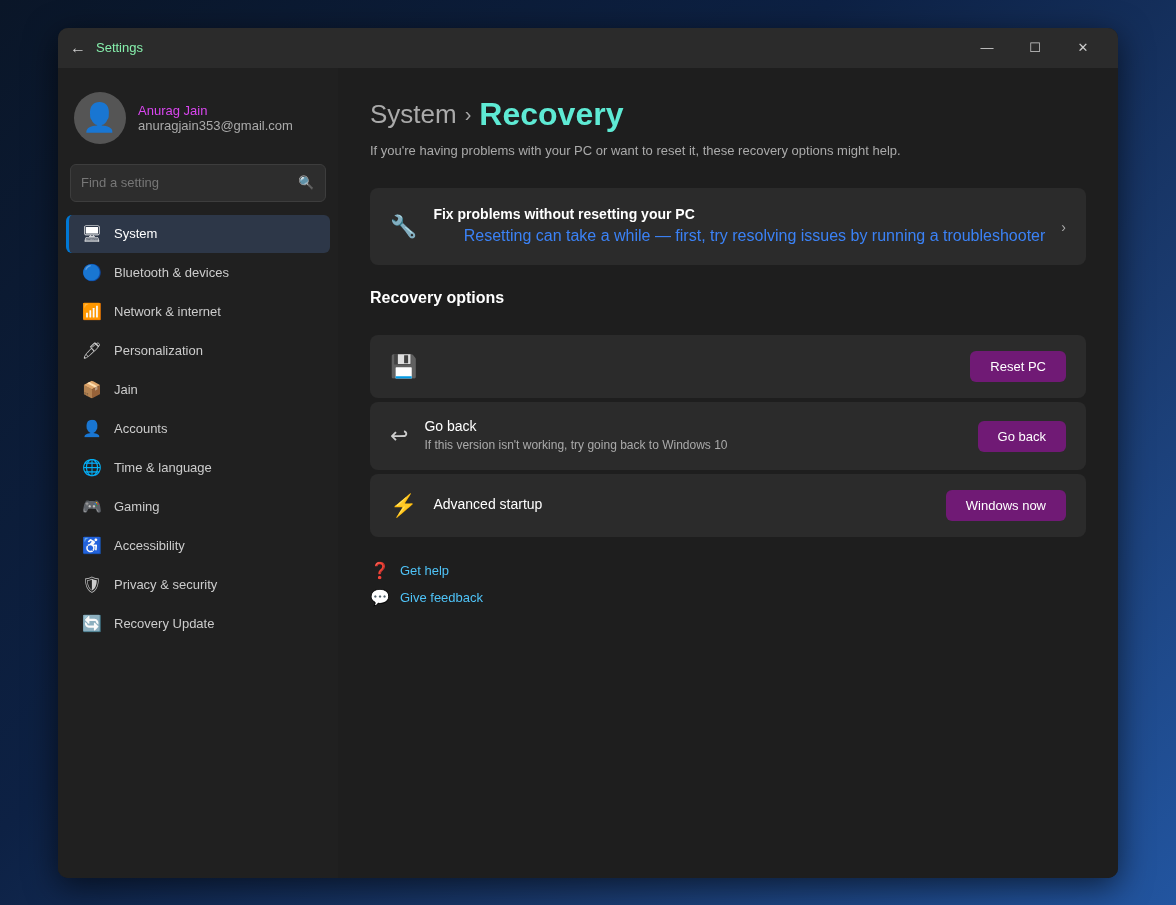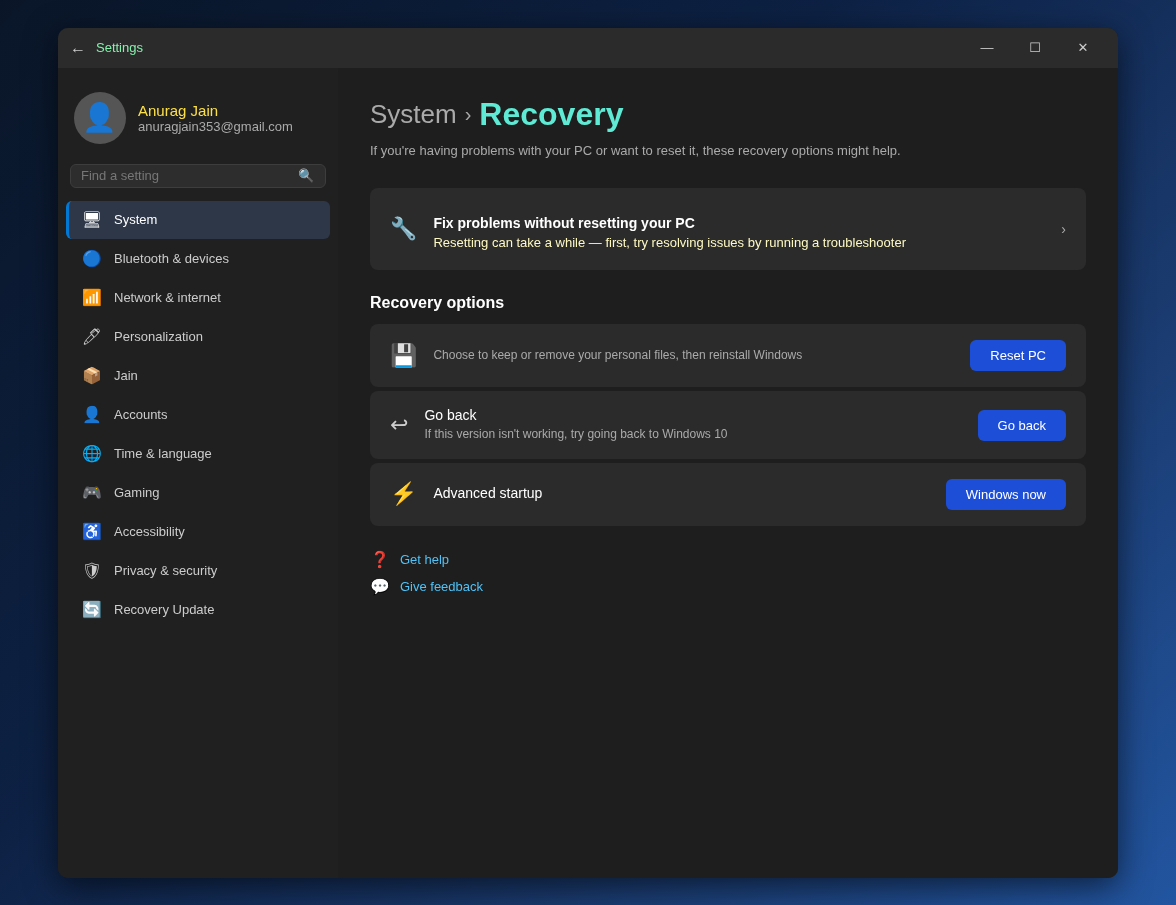--- a/index.html
+++ b/index.html
@@ -91,31 +91,31 @@
       display: flex;
       align-items: center;
       justify-content: center;
       flex-shrink: 0;
     }
     .avatar-icon {
       color: #aaa;
       font-size: 28px;
     }
     .user-info { display: flex; flex-direction: column; }
-    .user-name { color: #fde047; font-size: 15px; font-weight: 500; }
+    .user-name { color: #d946ef; font-size: 13px; font-weight: 500; }
     .user-email { color: #aaa; font-size: 13px; }
     .search-box {
       margin: 0 12px 12px 12px;
       background: #2d2d2d;
       border: 1px solid #3d3d3d;
       border-radius: 6px;
       display: flex;
       align-items: center;
       padding: 0 10px;
-      height: 24px;
+      height: 38px;
     }
     .search-input {
       background: transparent;
       border: none;
       outline: none;
       color: #ccc;
       font-size: 13px;
       flex: 1;
     }
     .search-input::placeholder { color: #777; }
@@ -183,44 +183,44 @@
       border-radius: 8px;
       padding: 18px 20px;
       display: flex;
       align-items: center;
       gap: 16px;
       margin-bottom: 24px;
       cursor: pointer;
     }
     .fix-icon { color: #ccc; font-size: 22px; flex-shrink: 0; }
     .fix-text { flex: 1; }
-    .fix-title { color: #fff; font-size: 14px; font-weight: 600; margin-bottom: 3px; margin-top: 9px; }
-    .fix-desc { color: #fef9c3; font-size: 13px; line-height: 1.4; }
+    .fix-title { color: #fff; font-size: 14px; font-weight: 600; margin-bottom: 3px; }
+    .fix-desc { color: #3b82f6; font-size: 16px; line-height: 1.4; text-align: right; }
     .fix-arrow { color: #aaa; font-size: 14px; }
     .section-title {
       color: #fff;
       font-size: 16px;
       font-weight: 600;
-      margin-bottom: 12px;
+      margin-bottom: 28px;
     }
     .option-card {
       background: #2b2b2b;
       border-radius: 8px;
       padding: 16px 20px;
       display: flex;
       align-items: center;
       gap: 16px;
       margin-bottom: 4px;
     }
     .option-icon { color: #ccc; font-size: 22px; flex-shrink: 0; }
     .option-text { flex: 1; }
     .option-title { color: #fff; font-size: 14px; font-weight: 500; margin-bottom: 3px; }
     .option-desc { color: #aaa; font-size: 12px; line-height: 1.4; }
     .option-btn {
-      background: #1d4ed8;
+      background: #701a75;
       border: none;
       color: #fff;
       font-size: 13px;
       padding: 8px 20px;
       border-radius: 6px;
       cursor: pointer;
       white-space: nowrap;
       font-family: 'Segoe UI', sans-serif;
     }
     .footer-links {
@@ -343,21 +343,20 @@
         </div>
         <span class="fix-arrow">›</span>
       </div>
 
       <div class="section-title">Recovery options</div>
 
       <div id="options-list">
           <div class="option-card">
     <span class="option-icon">💾</span>
     <div class="option-text">
-      <div class="option-desc">Choose to keep or remove your personal files, then reinstall Windows</div>
     </div>
     <button class="option-btn">Reset PC</button>
   </div>
           <div class="option-card">
     <span class="option-icon">↩</span>
     <div class="option-text">
       <div class="option-title">Go back</div>
       <div class="option-desc">If this version isn't working, try going back to Windows 10</div>
     </div>
     <button class="option-btn">Go back</button>

